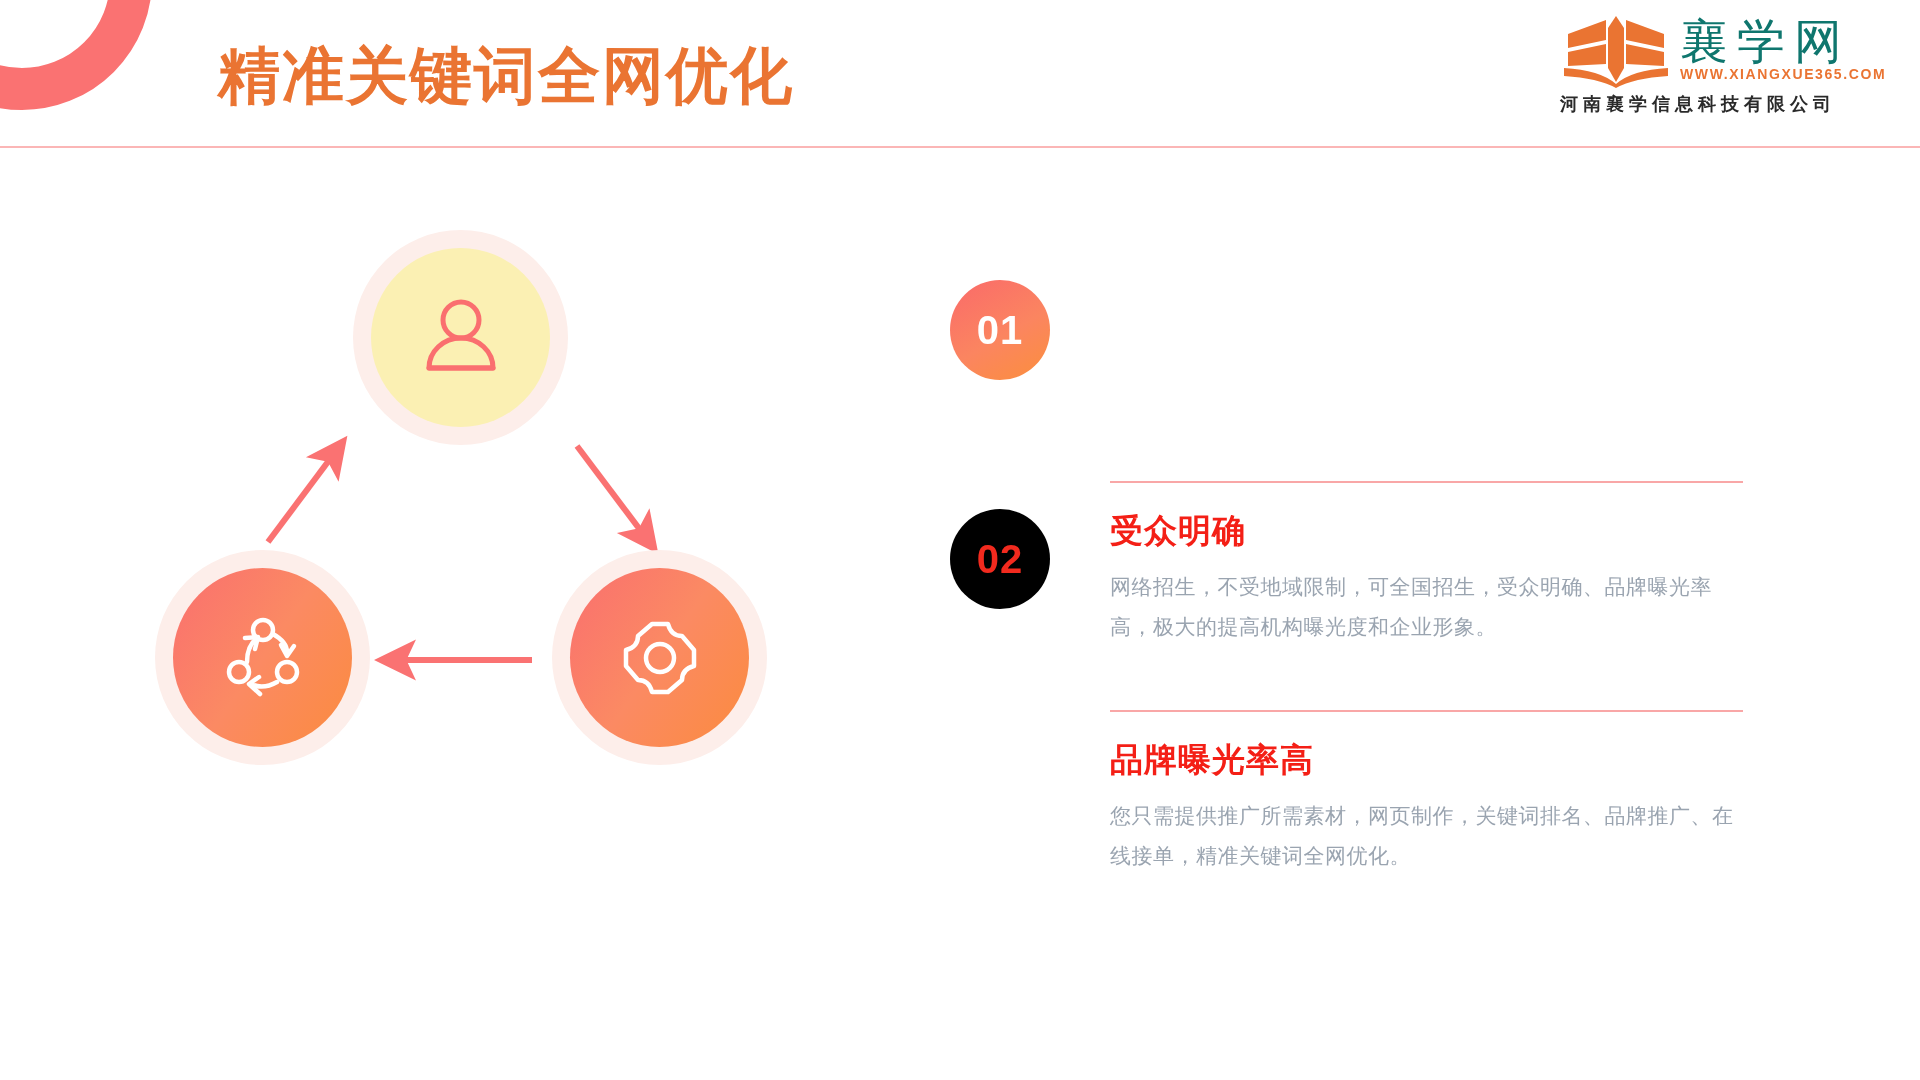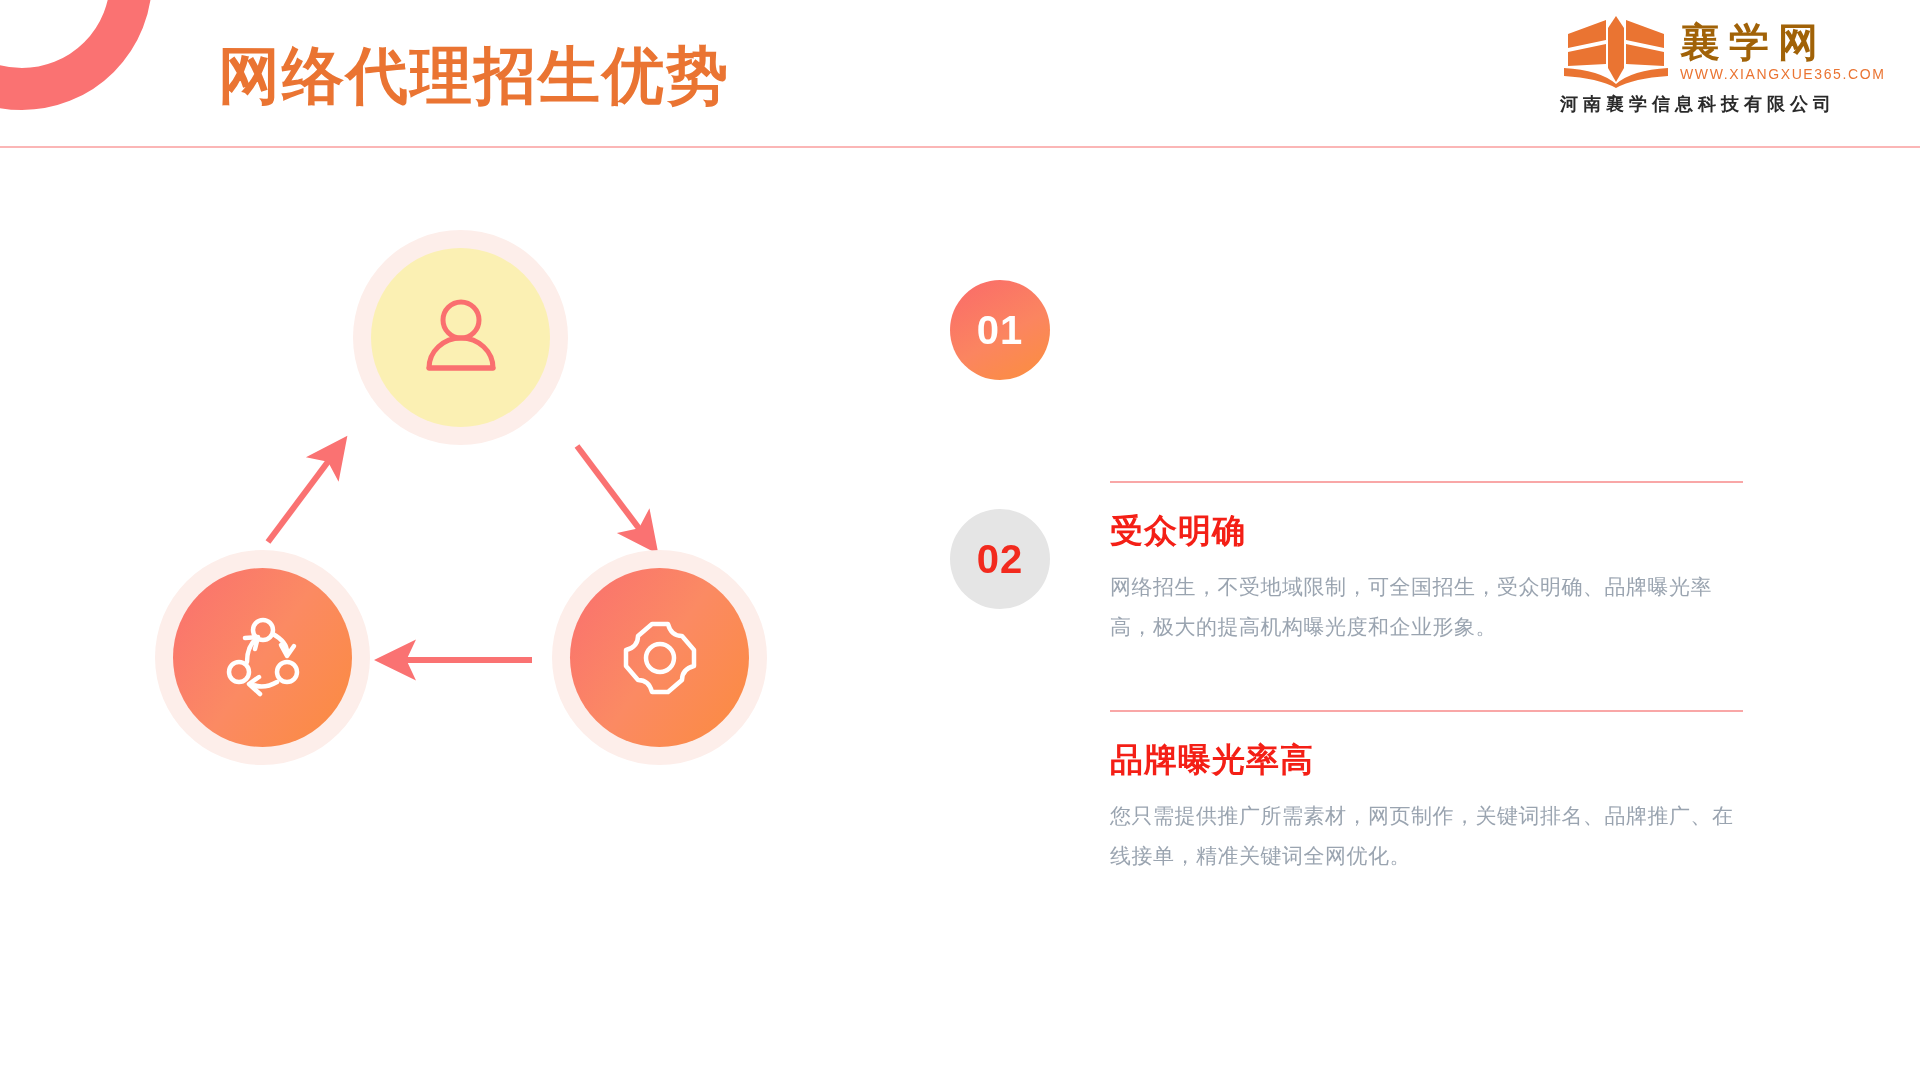--- a/index.html
+++ b/index.html
@@ -64,30 +64,30 @@
   }
   .logo-mark {
     width: 112px;
     height: 74px;
     flex: none;
   }
   .logo-words {
     margin-left: 8px;
   }
   .logo-name {
-    font-size: 40px;
-    font-weight: bold;
-    color: #a16207;
+    font-size: 48px;
+    font-weight: normal;
+    color: #0f766e;
     letter-spacing: 9px;
     line-height: 46px;
     white-space: nowrap;
   }
   .logo-url {
     font-size: 14px;
-    font-weight: normal;
+    font-weight: bold;
     color: #ea7432;
     letter-spacing: 1.6px;
     line-height: 18px;
     white-space: nowrap;
   }
   .logo-company {
     margin-top: 4px;
     font-size: 18px;
     font-weight: bold;
     color: #2a2a2a;
@@ -161,21 +161,21 @@
     justify-content: center;
     font-size: 40px;
     font-weight: bold;
     letter-spacing: 1px;
   }
   .badge-grad {
     background: linear-gradient(150deg, #fa6a6a 0%, #fb8560 55%, #fb8f3c 100%);
     color: #ffffff;
   }
   .badge-yellow {
-    background: #e5e5e5;
+    background: #000000;
     color: #f22a1e;
   }
   .feature-body {
     margin-left: 160px;
     padding-right: 10px;
   }
   .feature-title {
     font-size: 33px;
     font-weight: bold;
     color: #f41f16;
@@ -198,21 +198,21 @@
   }
 </style>
 </head>
 <body>
 
 <div id="slide">
 
   <div class="corner-arc"></div>
   <div class="header-rule"></div>
 
-  <div class="slide-title">网络代理招生优势</div>
+  <div class="slide-title">精准关键词全网优化</div>
 
   <div class="logo">
     <div class="logo-top">
       <div class="logo-mark">
         <svg viewBox="0 0 112 74" width="112" height="74">
           <path d="M8 20 L46 6 L46 26 L8 34 Z" fill="#ea7432"></path>
           <path d="M8 38 L46 30 L46 50 L8 52 Z" fill="#ea7432"></path>
           <path d="M66 6 L104 20 L104 34 L66 26 Z" fill="#ea7432"></path>
           <path d="M66 30 L104 38 L104 52 L66 50 Z" fill="#ea7432"></path>
           <path d="M56 2 L64 14 L64 54 L56 68 L48 54 L48 14 Z" fill="#ea7432"></path>

